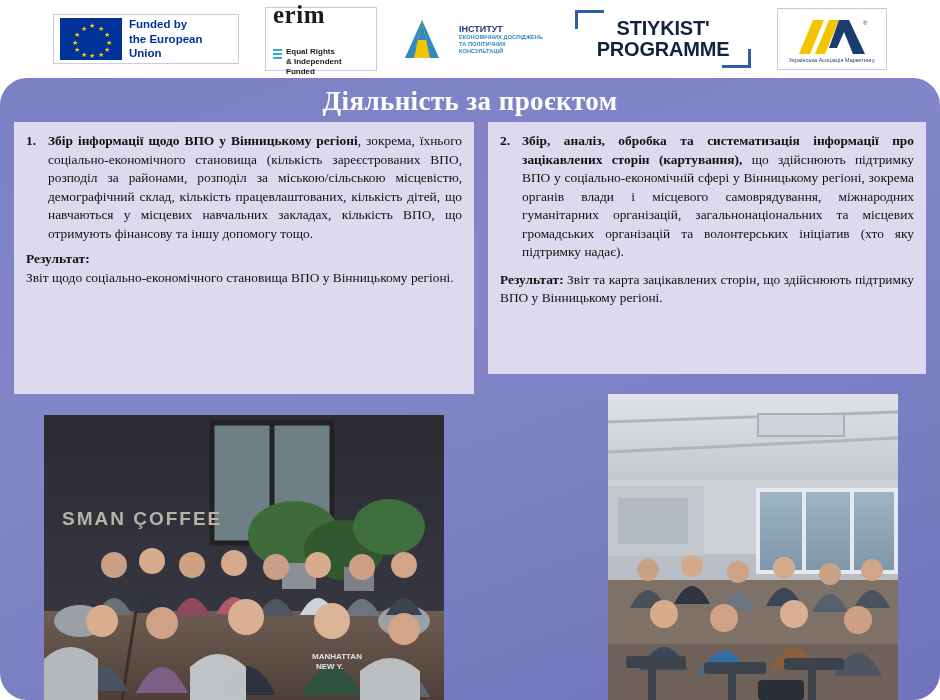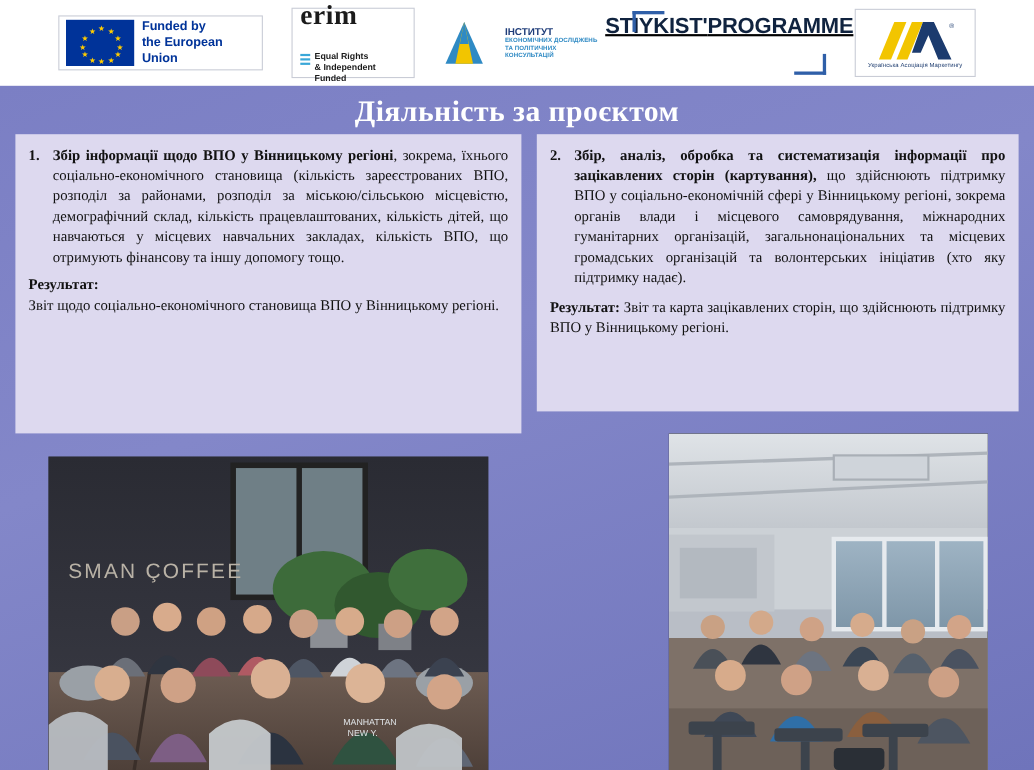--- a/index.html
+++ b/index.html
@@ -136,26 +136,25 @@
   .inst-t2 {
     font-size: 5.6px;
     font-weight: bold;
     color: #2f8ac4;
     letter-spacing: 0.1px;
   }
   
   .logo-sty {
     width: 176px;
     height: 58px;
-    flex-direction: row;
-    align-items: flex-start;
+    flex-direction: column;
+    align-items: center;
     justify-content: center;
     position: relative;
     padding: 4px 6px;
-    text-decoration: underline;
   }
   .sty-word {
     font-family: "Liberation Sans", sans-serif;
     font-size: 20px;
     font-weight: bold;
     color: #10233f;
     line-height: 1.05;
     letter-spacing: -0.2px;
   }
   .sty-corner {
@@ -189,20 +188,21 @@
     letter-spacing: 0.1px;
   }
   
   .body-area {
     position: absolute;
     left: 0;
     top: 78px;
     width: 940px;
     height: 622px;
     background: linear-gradient(160deg, #7b7fc4 0%, #8387c9 40%, #6f74bb 100%);
+    border-radius: 27px;
   }
   .slide-title {
     position: absolute;
     left: 0;
     top: 8px;
     width: 940px;
     text-align: center;
     font-family: "Liberation Serif", serif;
     font-size: 27px;
     font-weight: bold;
@@ -249,20 +249,21 @@
     font-weight: bold;
   }
   .card-left .result-label { display: block; }
   .card-right .result { margin-top: 9px; text-align: justify; }
   .card-left .result-text { display: block; text-align: justify; }
   
   .photo {
     position: absolute;
     overflow: hidden;
     background: #2e3038;
+    font-weight: bold;
   }
   .photo-left {
     left: 44px;
     top: 337px;
     width: 400px;
     height: 285px;
   }
   .photo-right {
     left: 608px;
     top: 316px;

